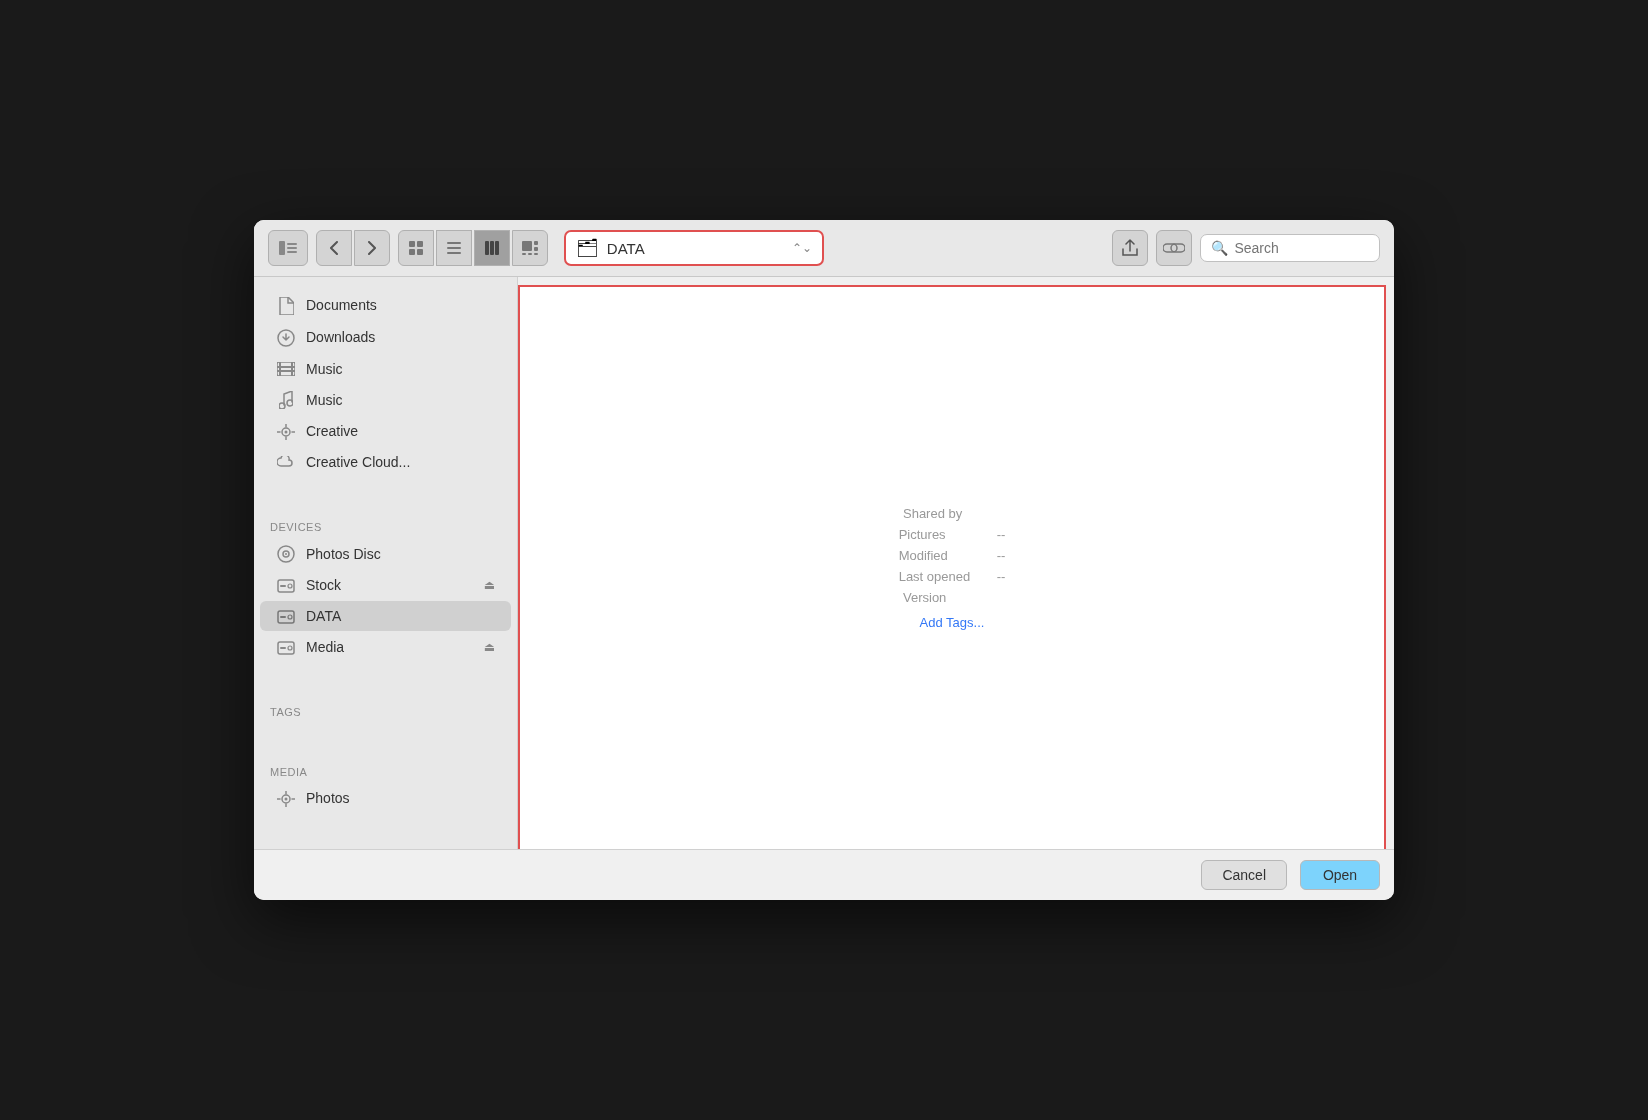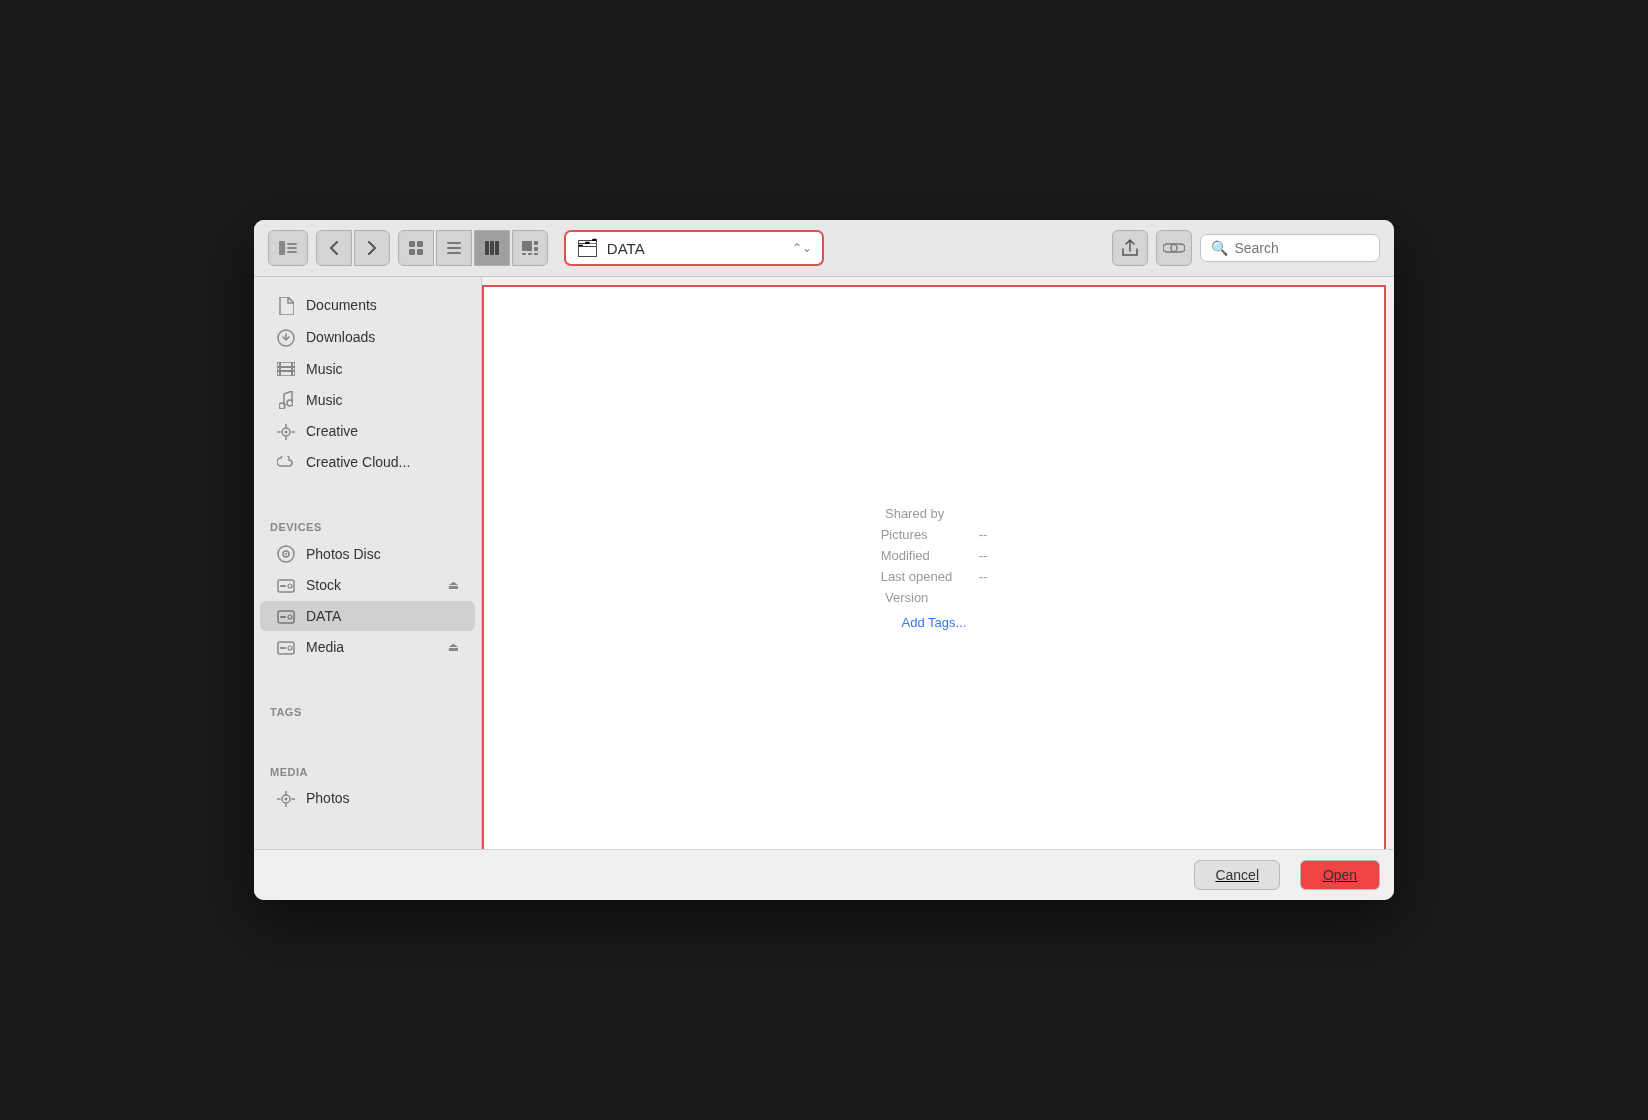--- a/index.html
+++ b/index.html
@@ -138,31 +138,31 @@
 
     
     .main-area {
       display: flex;
       flex: 1;
       min-height: 0;
     }
 
     
     .sidebar {
-      width: 228px;
+      width: 264px;
       background: #e8e8e8;
       border-right: 1px solid #d0d0d0;
       padding: 12px 0;
       overflow-y: auto;
       flex-shrink: 0;
     }
 
     .sidebar-section-label {
       font-size: 11px;
-      font-weight: 700;
+      font-weight: 400;
       color: #888;
       text-transform: uppercase;
       padding: 8px 16px 4px;
       letter-spacing: 0.5px;
       margin-top: 36px;
     }
 
     .sidebar-item {
       display: flex;
       align-items: center;
@@ -246,37 +246,36 @@
     }
 
     
     .bottom-bar {
       background: #f0f0f0;
       border-top: 1px solid #d0d0d0;
       padding: 10px 14px;
       display: flex;
       align-items: center;
       justify-content: flex-end;
-      gap: 20px;
-      text-decoration: underline;
+      gap: 13px;
     }
 
     .bottom-btn {
       background: #e0e0e0;
       border: 1px solid #b8b8b8;
       border-radius: 6px;
       padding: 6px 20px;
       font-size: 14px;
       color: #333;
       cursor: pointer;
       min-width: 80px;
       text-align: center;
     }
     .bottom-btn.primary {
-      background: #ef4444;
+      background: #7dd3fc;
       color: #333;
     }
 
     
     svg { display: inline-block; vertical-align: middle; }
   </style>
 </head>
 <body>
 
 <div class="dialog-window">

